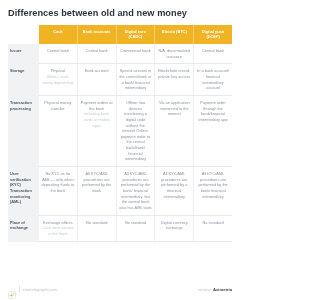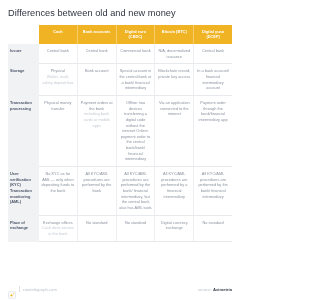--- a/index.html
+++ b/index.html
@@ -18,21 +18,21 @@
     width: 240px;
     height: 300px;
     position: relative;
     box-sizing: border-box;
   }
   .title {
     position: absolute;
     left: 8px;
     top: 8px;
     font-size: 9.2px;
-    font-weight: normal;
+    font-weight: bold;
     color: #2e3440;
     letter-spacing: 0.05px;
     white-space: nowrap;
   }
   .table {
     position: absolute;
     left: 8px;
     top: 25px;
     width: 224px;
     display: flex;

